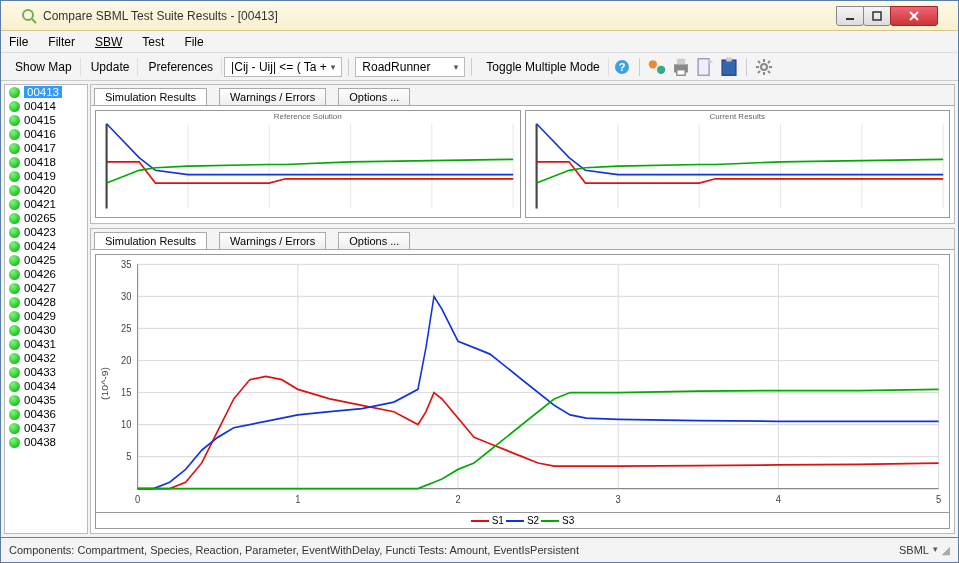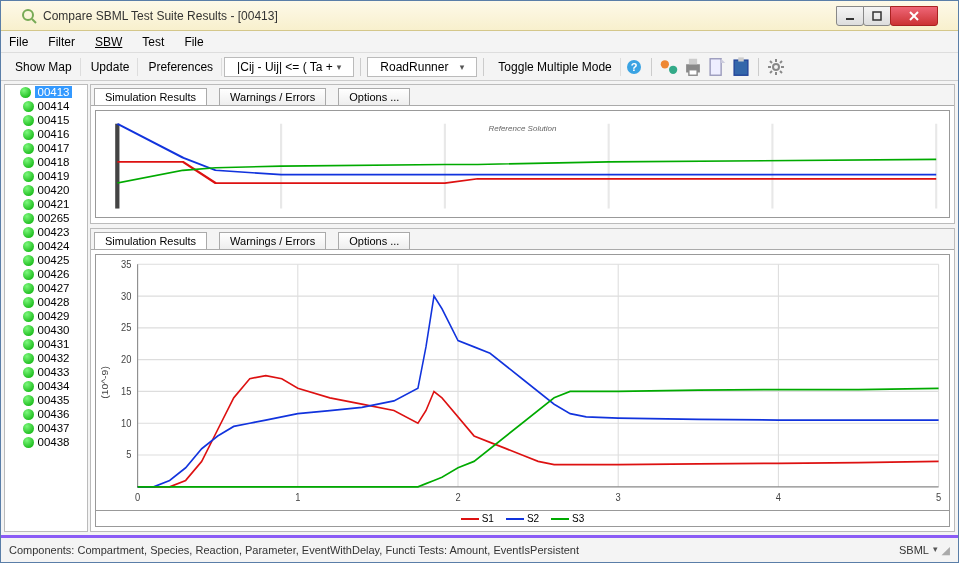--- a/index.html
+++ b/index.html
@@ -50,21 +50,21 @@
   gap: 2px;
   border-bottom: 1px solid #ccc;
 }
 .toolbar .tool-btn {
   padding: 2px 8px;
   cursor: pointer;
   border-right: 1px solid #ddd;
   white-space: nowrap;
 }
 .toolbar .tool-btn:last-of-type { border-right:none; }
-.toolbar .dd { display:inline-flex; align-items:center; gap:4px; padding: 1px 12px; border:1px solid #bbb; background:#fff; height:20px; min-width:110px;}
+.toolbar .dd { display:inline-flex; align-items:center; gap:4px; padding: 1px 6px; border:1px solid #bbb; background:#fff; height:20px; min-width:110px;}
 .toolbar .dd .caret { font-size:9px; color:#555; margin-left:auto;}
 .toolbar .icon-btn { width:22px; height:22px; display:flex; align-items:center; justify-content:center; cursor:pointer; }
 .toolbar .sep { width:1px; height:18px; background:#ccc; margin: 0 4px;}
 
 .main {
   flex:1;
   display:flex;
   overflow:hidden;
   background:#f4f4f4;
 }
@@ -73,21 +73,20 @@
   background:#fff;
   border:1px solid #bbb;
   margin:3px 2px 3px 3px;
   overflow-y:auto;
 }
 .side-item {
   display:flex; align-items:center; gap:4px;
   padding: 1px 4px;
   cursor:pointer;
   font-size:11.5px;
-  justify-content:center;
 }
 .side-item .dot { width:11px; height:11px; border-radius:50%; background: radial-gradient(circle at 35% 30%, #7cf87c, #0a0); flex-shrink:0;}
 .side-item.selected span.lbl { background:#3399ff; color:#fff; padding:0 3px;}
 
 .content {
   flex:1;
   display:flex;
   flex-direction:column;
   margin:3px 3px 3px 0;
 }
@@ -109,32 +108,32 @@
   border-bottom:none;
   background: linear-gradient(#fff,#eee);
   cursor:pointer;
   font-size:11px;
 }
 .tab.active { background:#fff; }
 .tab-body { border-top:1px solid #aaa; background:#fff; padding:4px; flex:1; }
 
 .top-charts { display:flex; gap:4px; height:108px; }
 .small-chart { flex:1; border:1px solid #999; position:relative; }
-.small-chart .sc-title { position:absolute; top:13px; left:0; right:0; text-align:center; font-size:8px; color:#666;font-style:italic;}
+.small-chart .sc-title { position:absolute; top:1px; left:0; right:0; text-align:center; font-size:8px; color:#666;}
 .chart-svg { width:100%; height:100%; display:block; }
 
 .panel-bottom { flex:1; margin-top:4px; display:flex; flex-direction:column;}
 .main-chart-wrap { flex:1; border:1px solid #999; position:relative;}
-.legend-strip { height:16px; border:1px solid #999; border-top:none; display:flex; align-items:center; justify-content:center; gap:12px; font-size:10px; background:#fff;}
+.legend-strip { height:16px; border:1px solid #999; border-top:none; display:flex; align-items:center; justify-content:center; gap:2px; font-size:10px; background:#fff;}
 .legend-item { display:flex; align-items:center; gap:3px;}
 .legend-swatch { width:18px; height:2px;}
 .statusbar {
   height:22px;
   background:#f4f4f4;
-  border-top:3px solid #8b5cf6;
+  border-top:1px solid #8b5cf6;
   display:flex;
   align-items:center;
   padding: 12px 8px;
   font-size:11px;
   color:#333;
 }
 .statusbar .right { margin-left:auto; display:flex; gap:4px;}
 .caret-sm { font-size:9px; color:#555;}
 .gear-icon svg, .help-icon svg { width:16px; height:16px; }
 </style>
@@ -356,20 +355,35 @@
       <div class="tabs">
         <div class="tab active">Simulation Results</div>
         <div class="tab">Warnings / Errors</div>
         <div class="tab">Options ...</div>
       </div>
       <div class="tab-body">
         <div class="top-charts">
           <div class="small-chart">
             <div class="sc-title">Reference Solution</div>
             <svg class="chart-svg" id="small-chart-left" viewBox="0 0 400 100" preserveAspectRatio="none">
+                <line x1="10" y1="12" x2="10" y2="92" stroke="#e8e8e8" stroke-width="1"></line>
+                <line x1="86.80000000000001" y1="12" x2="86.80000000000001" y2="92" stroke="#e8e8e8" stroke-width="1"></line>
+                <line x1="163.60000000000002" y1="12" x2="163.60000000000002" y2="92" stroke="#e8e8e8" stroke-width="1"></line>
+                <line x1="240.39999999999998" y1="12" x2="240.39999999999998" y2="92" stroke="#e8e8e8" stroke-width="1"></line>
+                <line x1="317.20000000000005" y1="12" x2="317.20000000000005" y2="92" stroke="#e8e8e8" stroke-width="1"></line>
+                <line x1="394" y1="12" x2="394" y2="92" stroke="#e8e8e8" stroke-width="1"></line>
+                <line x1="10" y1="12" x2="10" y2="92" stroke="#444" stroke-width="2"></line>
+                <polyline points="10,48 40.72,48 56.08,68 86.80000000000001,68 163.60000000000002,68 178.96000000000004,64 240.39999999999998,64 394,64" fill="none" stroke="#d11" stroke-width="1.5"></polyline>
+                <polyline points="10,12 40.72,44 56.08,56 86.80000000000001,60 163.60000000000002,60 178.96000000000004,60 240.39999999999998,60 394,60" fill="none" stroke="#13d" stroke-width="1.5"></polyline>
+                <polyline points="10,68 40.72,56 56.08,53.6 86.80000000000001,52 163.60000000000002,50.4 178.96000000000004,50.4 240.39999999999998,48 394,45.6" fill="none" stroke="#0a0" stroke-width="1.5"></polyline>
+              </svg>
+          </div>
+          <div class="small-chart">
+            <div class="sc-title">Current Results</div>
+            <svg class="chart-svg" id="small-chart-right" viewBox="0 0 400 100" preserveAspectRatio="none">
                 <line x1="10" y1="12" x2="10" y2="92" stroke="#e8e8e8" stroke-width="1"></line>
                 <line x1="86.80000000000001" y1="12" x2="86.80000000000001" y2="92" stroke="#e8e8e8" stroke-width="1"></line>
                 <line x1="163.60000000000002" y1="12" x2="163.60000000000002" y2="92" stroke="#e8e8e8" stroke-width="1"></line>
                 <line x1="240.39999999999998" y1="12" x2="240.39999999999998" y2="92" stroke="#e8e8e8" stroke-width="1"></line>
                 <line x1="317.20000000000005" y1="12" x2="317.20000000000005" y2="92" stroke="#e8e8e8" stroke-width="1"></line>
                 <line x1="394" y1="12" x2="394" y2="92" stroke="#e8e8e8" stroke-width="1"></line>
                 <line x1="10" y1="12" x2="10" y2="92" stroke="#444" stroke-width="2"></line>
                 <polyline points="10,48 40.72,48 56.08,68 86.80000000000001,68 163.60000000000002,68 178.96000000000004,64 240.39999999999998,64 394,64" fill="none" stroke="#d11" stroke-width="1.5"></polyline>
                 <polyline points="10,12 40.72,44 56.08,56 86.80000000000001,60 163.60000000000002,60 178.96000000000004,60 240.39999999999998,60 394,60" fill="none" stroke="#13d" stroke-width="1.5"></polyline>
                 <polyline points="10,68 40.72,56 56.08,53.6 86.80000000000001,52 163.60000000000002,50.4 178.96000000000004,50.4 240.39999999999998,48 394,45.6" fill="none" stroke="#0a0" stroke-width="1.5"></polyline>

